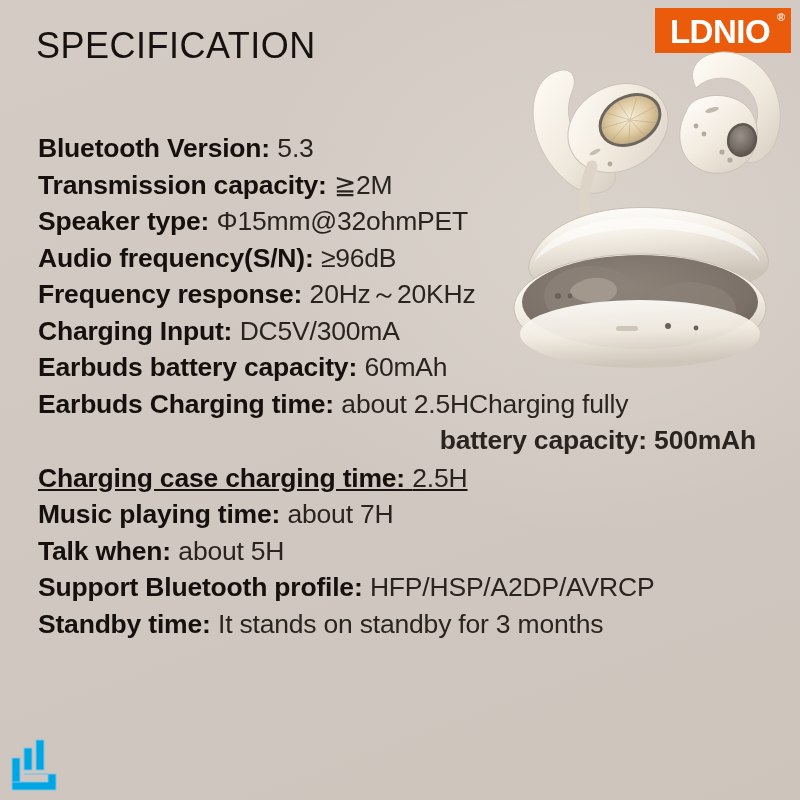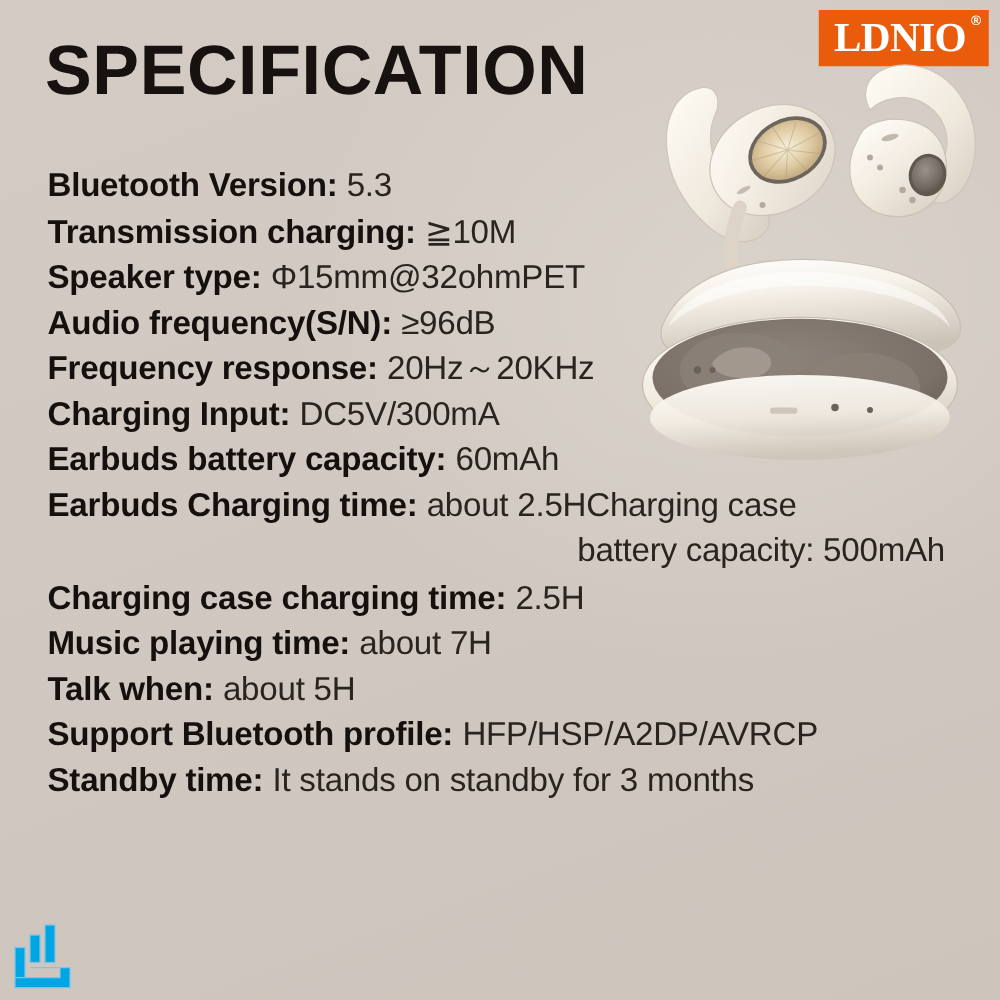--- a/index.html
+++ b/index.html
@@ -29,21 +29,21 @@
     top: 8px;
     width: 136px;
     height: 45px;
     background: #ea5b0c;
     display: flex;
     align-items: center;
     justify-content: center;
   }
   .logo-text {
     color: #ffffff;
-    font-family: Liberation Serif, serif;
+    font-family: Liberation Sans, sans-serif;
     font-weight: bold;
     font-size: 33px;
     letter-spacing: -0.5px;
     line-height: 1;
     position: relative;
     left: -3px;
     top: 1px;
   }
   .logo-reg {
     position: absolute;
@@ -53,22 +53,22 @@
     font-size: 11px;
     font-weight: bold;
     line-height: 1;
   }
 
   
   .page-title {
     position: absolute;
     left: 36px;
     top: 28px;
-    font-size: 56px;
-    font-weight: 700;
+    font-size: 36px;
+    font-weight: 400;
     letter-spacing: 0.5px;
     color: #17120f;
     line-height: 1;
     white-space: nowrap;
   }
 
   
   .spec-list {
     position: absolute;
     left: 38px;
@@ -76,36 +76,37 @@
     width: 730px;
   }
   .spec-row {
     font-size: 26.5px;
     line-height: 36.5px;
     color: #1a1512;
     white-space: nowrap;
   }
   .spec-row.gap-before {
     margin-top: 1px;
+    text-decoration: underline;
   }
   .spec-label {
     font-weight: bold;
     color: #15100d;
     letter-spacing: -0.2px;
   }
   .spec-value {
     font-weight: 300;
     color: #2a2420;
     letter-spacing: -0.2px;
     margin-top: 32px;
   }
   .spec-cont {
     font-size: 26.5px;
     line-height: 36.5px;
-    font-weight: 400;
+    font-weight: 700;
     color: #2a2420;
     text-align: right;
     padding-right: 12px;
     letter-spacing: -0.2px;
     white-space: nowrap;
   }
   .spec-cont.center-ish {
     text-align: center;
     padding-right: 0;
     padding-left: 40px;
@@ -241,22 +242,22 @@
   <div class="page-title">SPECIFICATION</div>
 
   <div class="spec-list">
 
     <div class="spec-row">
       <span class="spec-label">Bluetooth Version:</span>
       <span class="spec-value">5.3</span>
     </div>
 
     <div class="spec-row">
-      <span class="spec-label">Transmission charging:</span>
-      <span class="spec-value">≧10M</span>
+      <span class="spec-label">Transmission capacity:</span>
+      <span class="spec-value">≧2M</span>
     </div>
 
     <div class="spec-row">
       <span class="spec-label">Speaker type:</span>
       <span class="spec-value">Φ15mm@32ohmPET</span>
     </div>
 
 
     <div class="spec-row">
       <span class="spec-label">Audio frequency(S/N):</span>
@@ -273,21 +274,21 @@
       <span class="spec-value">DC5V/300mA</span>
     </div>
 
     <div class="spec-row">
       <span class="spec-label">Earbuds battery capacity:</span>
       <span class="spec-value">60mAh</span>
     </div>
 
     <div class="spec-row">
       <span class="spec-label">Earbuds Charging time:</span>
-      <span class="spec-value">about 2.5HCharging case</span>
+      <span class="spec-value">about 2.5HCharging fully</span>
     </div>
     <div class="spec-cont">battery capacity: 500mAh</div>
 
     <div class="spec-row gap-before">
       <span class="spec-label">Charging case charging time:</span>
       <span class="spec-value">2.5H</span>
     </div>
 
     <div class="spec-row">
       <span class="spec-label">Music playing time:</span>

